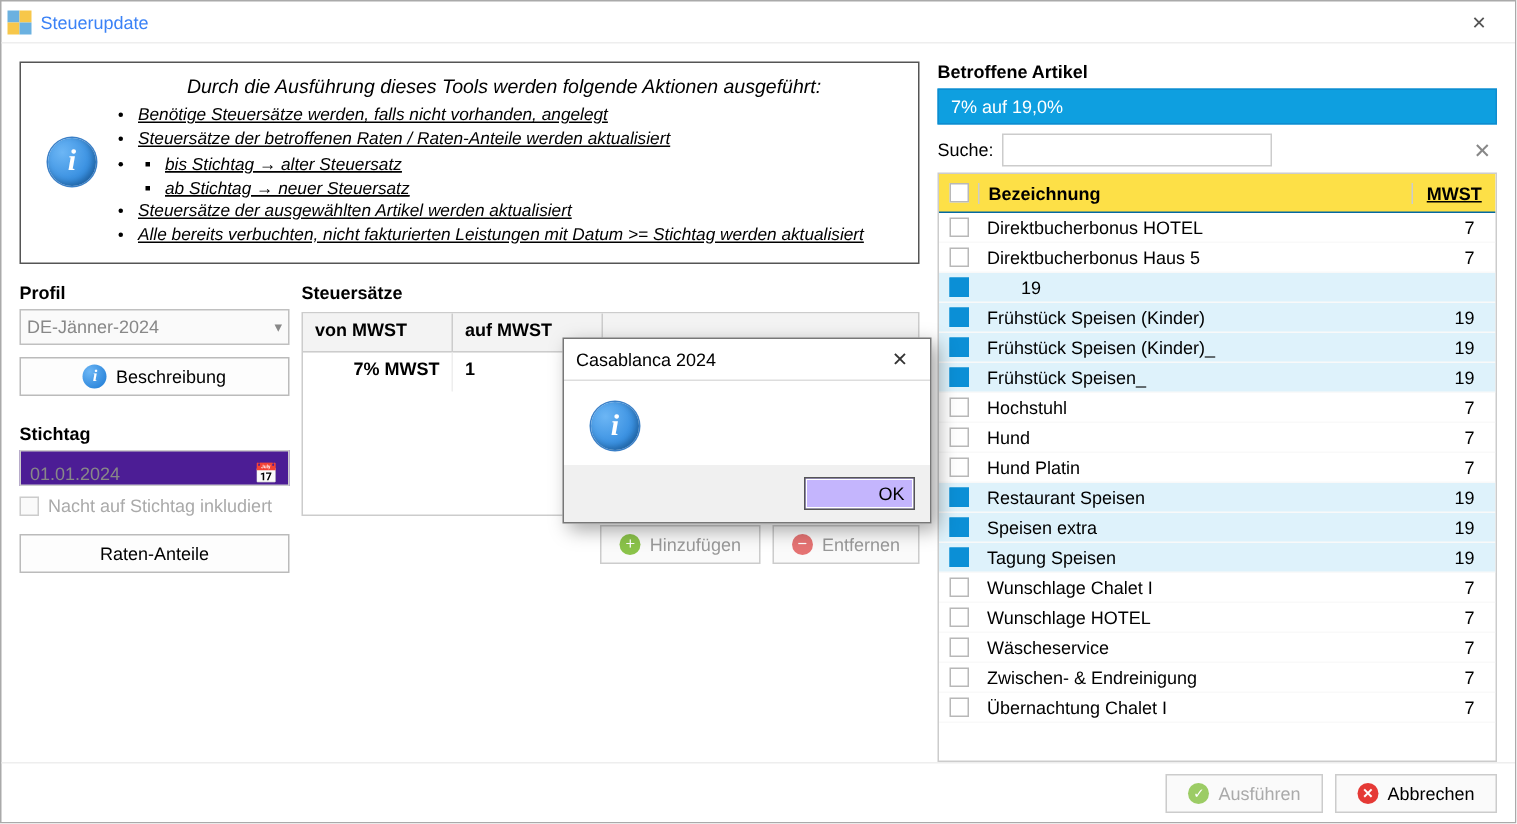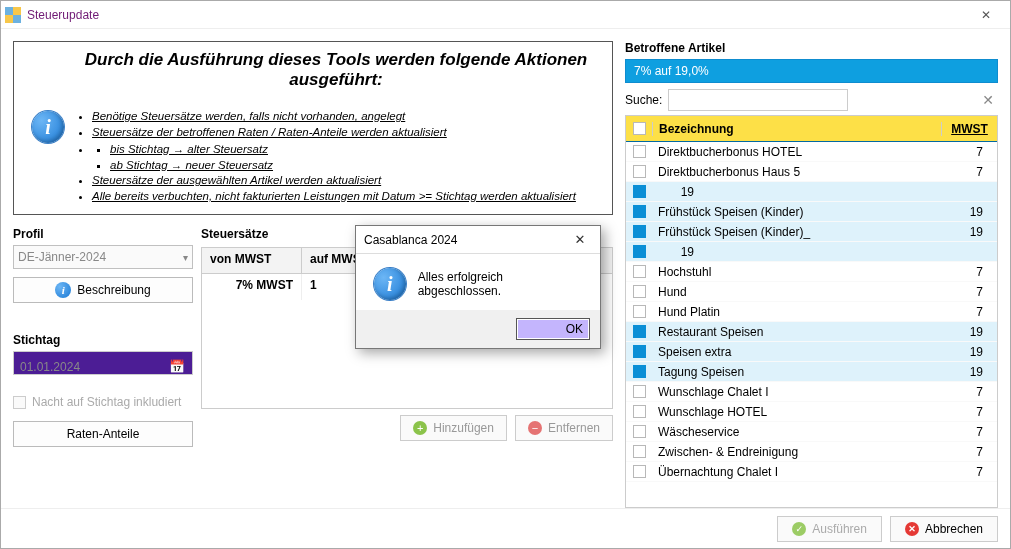--- a/index.html
+++ b/index.html
@@ -5,44 +5,44 @@
   * { box-sizing: border-box; font-family: "Segoe UI", Tahoma, sans-serif; font-size: 12px; }
   html, body { margin:0; padding:0; width:1011px; height:549px; background:#fff; }
   .window { width:1011px; height:549px; border:1px solid #aaa; display:flex; flex-direction:column; background:#fff; }
   .titlebar { height:28px; display:flex; align-items:center; padding:0 4px; border-bottom:1px solid #eee; }
   .titlebar .appicon { width:16px; height:16px; margin-right:6px; display:flex; flex-wrap:wrap; }
   .titlebar .appicon span { width:8px; height:8px; }
   .titlebar .appicon span:nth-child(1){background:#6bb1e0;}
   .titlebar .appicon span:nth-child(2){background:#f7c74a;}
   .titlebar .appicon span:nth-child(3){background:#f7c74a;}
   .titlebar .appicon span:nth-child(4){background:#6bb1e0;}
-  .titlebar .title { color:#701a75; }
+  .titlebar .title { color:#3b82f6; }
   .titlebar .spacer { flex:1; }
   .titlebar .close { width:40px; height:100%; display:flex; align-items:center; justify-content:center; color:#555; }
   .body { flex:1; display:flex; padding:12px 12px 0 12px; gap:12px; overflow:hidden; }
   .left { width:600px; display:flex; flex-direction:column; }
   .right { flex:1; display:flex; flex-direction:column; min-width:0;}
   .infobox { border:1px solid #555; padding:8px 16px 10px 16px; display:flex; gap:10px; }
   .infobox .icon-col { width:36px; display:flex; align-items:center; justify-content:center; }
   .info-icon { width:32px; height:32px; border-radius:50%; background:radial-gradient(circle at 30% 30%, #6cb6f5, #1978d4); display:flex; align-items:center; justify-content:center; color:#fff; font-family:Georgia,serif; font-size:20px; font-style:italic; font-weight:bold; box-shadow:inset -2px -2px 4px rgba(0,0,0,.25), 0 0 0 1px #3a7fc7; }
-  .infobox h3 { margin:0 0 19px 0; font-style:italic; font-weight:bold; text-align:center; font-size:17px;}
+  .infobox h3 { margin:0 0 5px 0; font-style:italic; font-weight:normal; text-align:center; font-size:13px;}
   .infobox ul { margin:2px 0 0 0; padding:0 0 0 16px; }
   .infobox li { font-style:italic; font-size:11.5px; list-style:disc; line-height:1.35;text-decoration:underline; }
   .infobox li ul { margin-left:0; padding-left:18px; }
   .infobox li ul li { list-style:square; }
   .midrow { display:flex; gap:8px; margin-top:8px; }
   .col-profil { width:180px; }
   .label { font-weight:bold; margin:4px 0 4px 0; }
   .combo { border:1px solid #c0c0c0; height:24px; display:flex; align-items:center; padding:0 4px; color:#888; justify-content:space-between; background:#fafafa;}
   .combo .chev { color:#888; font-size:10px;}
   .btn-wide { border:1px solid #bbb; height:26px; display:flex; align-items:center; justify-content:center; gap:6px; margin-top:8px; background:#fdfdfd; }
   .info-icon-sm { width:16px; height:16px; border-radius:50%; background:radial-gradient(circle at 30% 30%, #6cb6f5, #1978d4); display:flex; align-items:center; justify-content:center; color:#fff; font-family:Georgia,serif; font-size:11px; font-style:italic; font-weight:bold;}
   .dateinput { border:1px solid #ccc; height:24px; display:flex; align-items:flex-end; padding:0 6px; color:#888; justify-content:space-between; background:#4c1d95;}
   .dateinput .cal { color:#bbb; font-size:13px;}
-  .chk-row { display:flex; align-items:center; gap:6px; margin-top:20px; color:#aaa; }
+  .chk-row { display:flex; align-items:center; gap:6px; margin-top:6px; color:#aaa; }
   .chk { width:13px; height:13px; border:1px solid #ccc; background:#fafafa;}
   .col-rates { flex:1; display:flex; flex-direction:column; }
   .rates-table { border:1px solid #ccc; margin-top:2px; flex:1; }
   .rates-head { display:flex; background:#f3f3f3; border-bottom:1px solid #ccc; height:26px; }
   .rates-head div { padding:4px 8px; border-right:1px solid #ccc; font-weight:bold; }
   .rates-head div:last-child{ border-right:none; }
   .rates-row { display:flex; height:26px; font-weight:bold; }
   .rates-row div { padding:4px 8px; border-right:1px solid #eee; text-align:right; }
   .rates-row div:last-child{border-right:none;}
   .rates-c1{width:100px;} .rates-c2{width:100px;} .rates-c3{flex:1;}
@@ -67,21 +67,21 @@
   .arow .c1{flex:1; padding-left:6px; font-family:Tahoma,sans-serif; font-size:12px;}
   .arow .c2{width:56px; text-align:right; padding-right:14px;}
   .chkbox{width:13px;height:13px;border:1px solid #b8b8b8;background:#fff;}
   .chkbox.on{background:#0b8fd6;border-color:#0b8fd6;}
   .footer { height:40px; border-top:1px solid #eee; display:flex; align-items:center; justify-content:flex-end; gap:8px; padding:0 12px;}
   .fbtn { height:26px; padding:0 14px; border:1px solid #ccc; display:flex; align-items:center; gap:6px; background:#fafafa;}
   .ok-ic{width:14px;height:14px;border-radius:50%;background:#9ccc65;color:#fff;display:flex;align-items:center;justify-content:center;font-size:9px;}
   .x-ic{width:14px;height:14px;border-radius:50%;background:#e53935;color:#fff;display:flex;align-items:center;justify-content:center;font-size:9px;font-weight:bold;}
   .fbtn.disabled{color:#aaa;}
   
-  .modal { position:absolute; left:355px; top:225px; width:246px; border:1px solid #777; background:#f0f0f0; box-shadow:4px 4px 12px rgba(0,0,0,.35); z-index:10;}
+  .modal { position:absolute; left:375px; top:225px; width:246px; border:1px solid #777; background:#f0f0f0; box-shadow:4px 4px 12px rgba(0,0,0,.35); z-index:10;}
   .modal .mtitle { height:28px; background:#fff; display:flex; align-items:center; padding:0 8px; border-bottom:1px solid #ddd;}
   .modal .mtitle .spacer{flex:1;}
   .modal .mtitle .mx{width:24px;text-align:center;color:#333;font-size:13px;}
   .modal .mbody { display:flex; gap:12px; padding:14px 12px 10px 18px; background:#fff; align-items:center;}
   .modal .mfoot { display:flex; justify-content:flex-end; padding:8px 10px; }
   .modal .mok { width:74px; height:22px; border:1px solid #555; background:#c4b5fd; box-shadow:inset 0 0 0 1px #fff; text-align:right;}
   .overlay{position:absolute;inset:0;z-index:5;}
 </style>
 </head>
 <body>
@@ -127,21 +127,21 @@
           <div class="label">Profil</div>
           <div class="combo">
             <span>DE-Jänner-2024</span>
               <span class="chev">▾</span>
           </div>
           <div class="btn-wide">
             <div class="info-icon-sm">i</div>
             <span>Beschreibung</span>
           </div>
 
-          <div class="label" style="margin-top:30px;">Stichtag</div>
+          <div class="label" style="margin-top:18px;">Stichtag</div>
           <div class="dateinput">
             <span>01.01.2024</span>
             <span class="cal">📅</span>
           </div>
           <div class="chk-row">
             <div class="chk"></div>
             <span>Nacht auf Stichtag inkludiert</span>
           </div>
           <div class="btn-wide" style="margin-top:12px;">
             <span>Raten-Anteile</span>
@@ -224,20 +224,21 @@
               <div class="c0">
                 <div class="chkbox on"></div>
               </div>
               <div class="c1">Frühstück Speisen (Kinder)_</div>
               <div class="c2">19</div>
             </div>
             <div class="arow hl">
               <div class="c0">
                 <div class="chkbox on"></div>
               </div>
+              <div class="c1">Frühstück Speisen_</div>
               <div class="c2">19</div>
             </div>
             <div class="arow">
               <div class="c0">
                 <div class="chkbox"></div>
               </div>
               <div class="c1">Hochstuhl</div>
               <div class="c2">7</div>
             </div>
             <div class="arow">
@@ -329,18 +330,17 @@
 
 <div class="overlay"></div>
 <div class="modal">
   <div class="mtitle">
     <span>Casablanca 2024</span>
     <div class="spacer"></div>
     <div class="mx">✕</div>
   </div>
   <div class="mbody">
     <div class="info-icon">i</div>
-    <span>Alles erfolgreich abgeschlossen.</span>
   </div>
   <div class="mfoot">
     <button class="mok">OK</button>
   </div>
 </div>
 
 </body></html>

